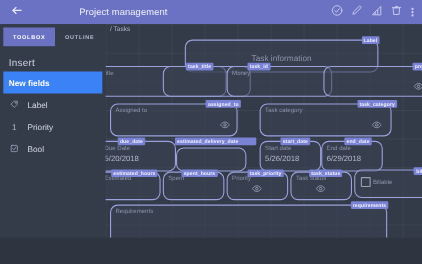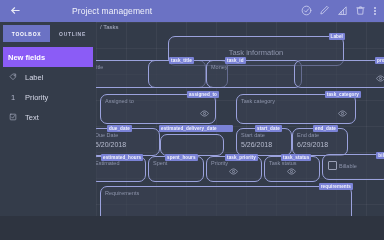--- a/index.html
+++ b/index.html
@@ -29,21 +29,21 @@
   .sidebar{position:absolute;left:0;top:22px;width:96px;height:194px;
            background:#343c4a;}
   .tabs{display:flex;height:22px;align-items:stretch;padding:3px 0 0 3px;}
   .tab{flex:0 0 auto;display:flex;align-items:center;justify-content:center;
        font-size:5px;letter-spacing:.7px;color:#b9bdd4;font-weight:bold;}
   .tab.active{background:#6b72c4;color:#ffffff;width:47px;height:17px;}
   .tab.inactive{width:45px;height:17px;}
   .section-title{color:#cfd3e4;font-size:9px;padding:5px 0 3px 8px;letter-spacing:.2px;}
   .sb-item{height:20px;display:flex;align-items:center;padding-left:8px;gap:7px;
            color:#d6d9e8;font-size:7.5px;}
-  .sb-item.sel{background:#8b5cf6;color:#fff;margin:0 3px 0 3px;padding-left:5px;
+  .sb-item.sel{background:#3b82f6;color:#fff;margin:0 3px 0 3px;padding-left:5px;
                font-weight:bold;}
   .sb-ico{width:10px;display:flex;align-items:center;justify-content:center;
           color:#b4b8cd;font-size:7.5px;}
   .sb-ico svg{width:8px;height:8px;}
   .sb-lbl{white-space:nowrap;}
 
   
   .canvas{position:absolute;left:96px;top:22px;width:288px;height:204px;
           background:#333b49;overflow:hidden;}
   .grid{position:absolute;inset:0;
@@ -132,20 +132,21 @@
 
     <div class="tabs">
       <div class="tab active">
         <span>TOOLBOX</span>
       </div>
       <div class="tab inactive">
         <span>OUTLINE</span>
       </div>
     </div>
 
+    <div class="section-title">Insert</div>
 
     <div class="sb-item sel">
       <span class="sb-lbl">New fields</span>
     </div>
 
 
     <div class="sb-item">
       <span class="sb-ico">
         <svg viewBox="0 0 24 24" fill="none" stroke="currentColor" stroke-width="1.8" stroke-linejoin="round">
           <path d="M3 11 L11 3 H20 V12 L12 20 Z"></path>
@@ -161,21 +162,21 @@
       <span class="sb-lbl">Priority</span>
     </div>
 
     <div class="sb-item">
       <span class="sb-ico">
         <svg viewBox="0 0 24 24" fill="none" stroke="currentColor" stroke-width="1.8" stroke-linecap="round" stroke-linejoin="round">
           <rect x="3.5" y="3.5" width="17" height="17" rx="2"></rect>
             <polyline points="7.5,12 11,15.5 17,7.5"></polyline>
         </svg>
       </span>
-      <span class="sb-lbl">Text</span>
+      <span class="sb-lbl">Bool</span>
     </div>
   </div>
 
   <div class="canvas">
     <div class="grid"></div>
     <div class="crumb">/ Tasks</div>
 
     <div class="node" style="left:72px;top:14px;width:176px;height:30px;">
       <div class="big" style="top:11px;">Task information</div>
       <div class="chip" style="right:-2px;top:-4px;">Label</div>

